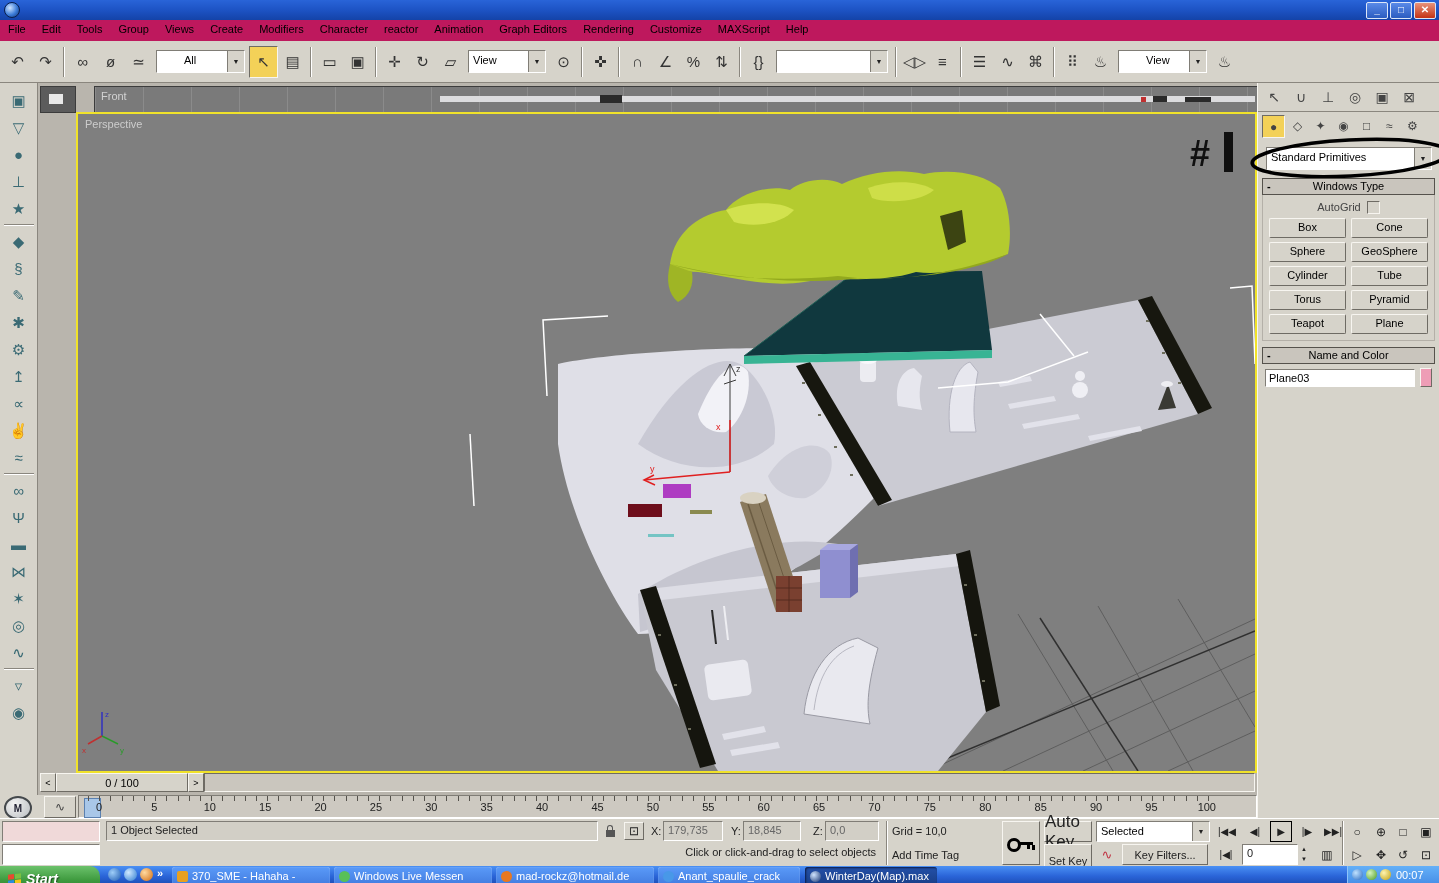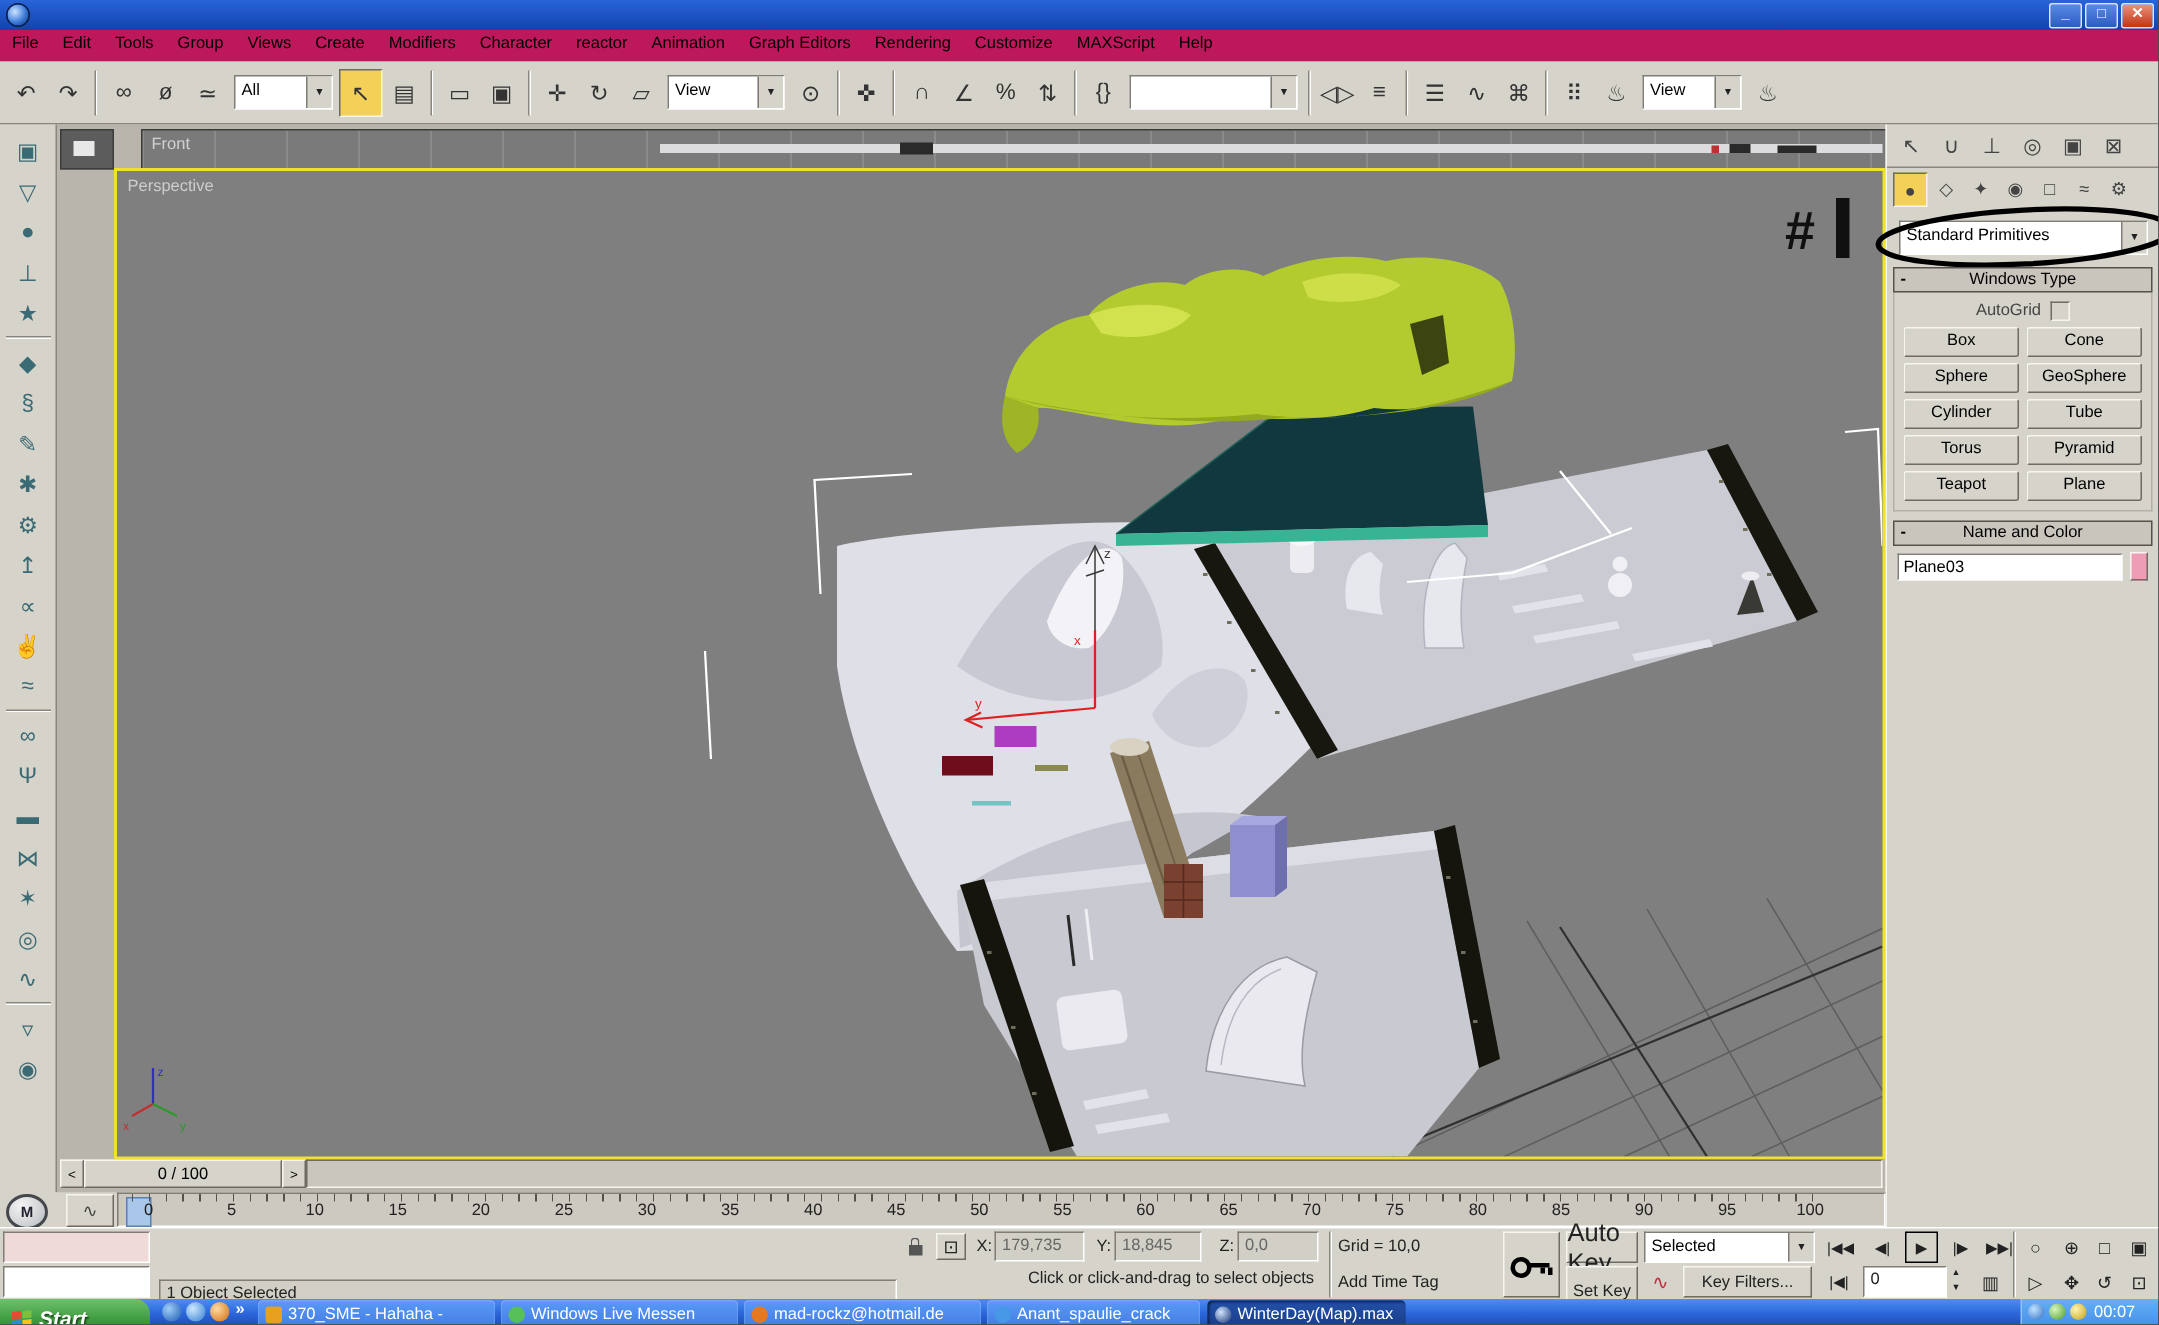--- a/index.html
+++ b/index.html
@@ -27,21 +27,21 @@
     display:flex;align-items:center;padding-left:4px;box-sizing:border-box;gap:1px;}
   .tbtn{width:27px;height:30px;display:flex;align-items:center;justify-content:center;font-size:15px;
     color:#333;position:relative;}
   .tbtn.active{background:#f3d158;border:1px solid;border-color:#6e6b64 #f7f5f0 #f7f5f0 #6e6b64;}
   .tsep{width:1px;height:30px;background:#8a867e;border-right:1px solid #fff;margin:0 3px;}
   .tdrop{height:21px;display:flex;align-items:stretch;border:1px solid;border-color:#807d76 #fff #fff #807d76;
     background:#fff;margin:0 3px;}
   .tdrop-val{flex:1;padding:3px 4px 0 4px;font-size:11px;overflow:hidden;white-space:nowrap;}
   .darr{width:16px;display:flex;align-items:center;justify-content:center;font-size:7px;
     background:#d6d3ca;border-left:1px solid #807d76;color:#222;}
-  .w64{width:64px;} .w76{width:76px;} .w110{width:110px;}
+  .w64{width:64px;padding-left:23px;} .w76{width:76px;} .w110{width:110px;}
   
   #reactorbar{left:0;top:83px;width:38px;height:712px;background:#d6d3ca;border-right:1px solid #8a867e;
     display:flex;flex-direction:column;align-items:center;padding-top:4px;box-sizing:border-box;}
   .ricon{width:28px;height:27px;display:flex;align-items:center;justify-content:center;font-size:15px;
     color:#3a6a74;}
   .rsep{width:30px;height:1px;background:#8a867e;border-bottom:1px solid #fff;margin:2px 0;}
   
   #vpcol{left:38px;top:83px;width:1219px;height:712px;background:#b9b5ad;}
   #top-mini{position:absolute;left:2px;top:3px;width:34px;height:25px;background:#5c5c5c;
     border:1px solid #3c3c3c;overflow:hidden;}
@@ -522,21 +522,21 @@
         <span class="rnum">95</span>
         <span class="rnum">100</span>
       </div>
     </div>
   </div>
 
   <div id="statusbar" class="abs">
     <span class="sfield" style="left:2px;top:2px;width:98px;height:21px;background:#f0d9d9;"></span>
     <span class="sfield" style="left:2px;top:25px;width:98px;height:21px;background:#ffffff;"></span>
 
-    <span class="sfield" style="left:106px;top:2px;width:492px;height:20px;margin-top:32px;">1 Object Selected</span>
+    <span class="sfield" style="left:106px;top:2px;width:492px;height:20px;">1 Object Selected</span>
     <span class="sbtn" style="left:601px;top:2px;width:18px;height:20px;">
         <span class="padlock"></span>
       </span>
     <span class="sbtn out" style="left:624px;top:3px;width:20px;height:18px;font-size:12px;">⊡</span>
 
     <span class="slabel" style="left:651px;top:6px;">X:</span>
     <span class="sfield" style="left:663px;top:2px;width:60px;height:20px;color:#666;">179,735</span>
     <span class="slabel" style="left:731px;top:6px;">Y:</span>
     <span class="sfield" style="left:743px;top:2px;width:58px;height:20px;color:#666;">18,845</span>
     <span class="slabel" style="left:813px;top:6px;">Z:</span>

